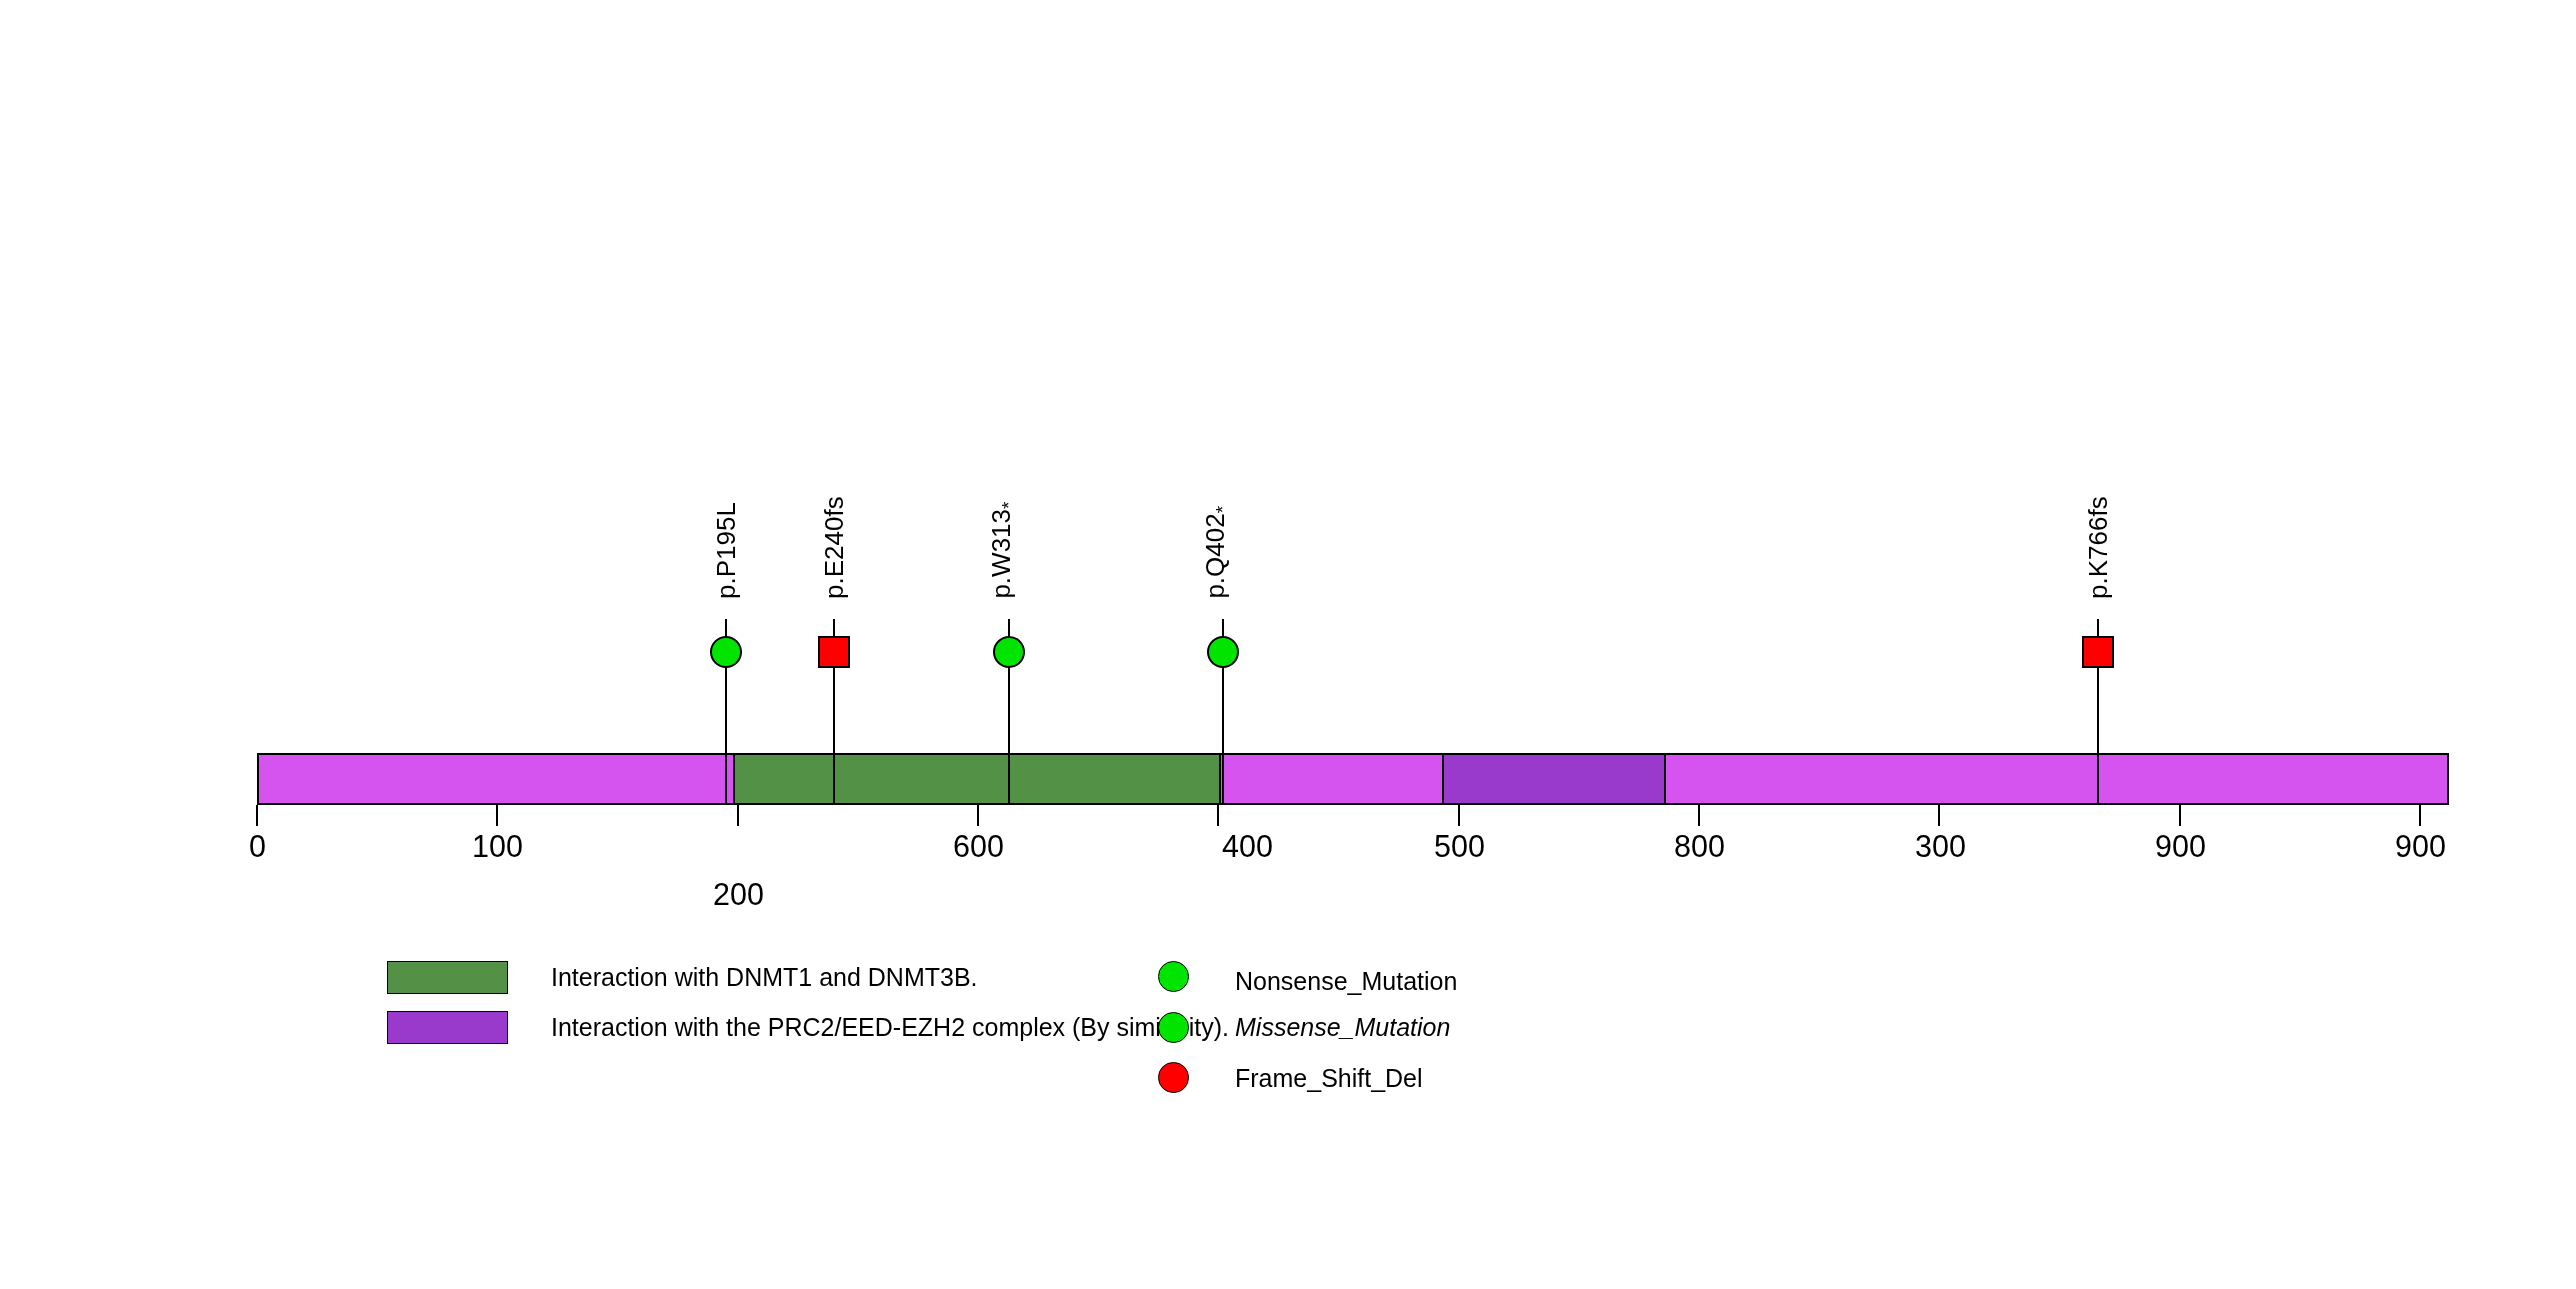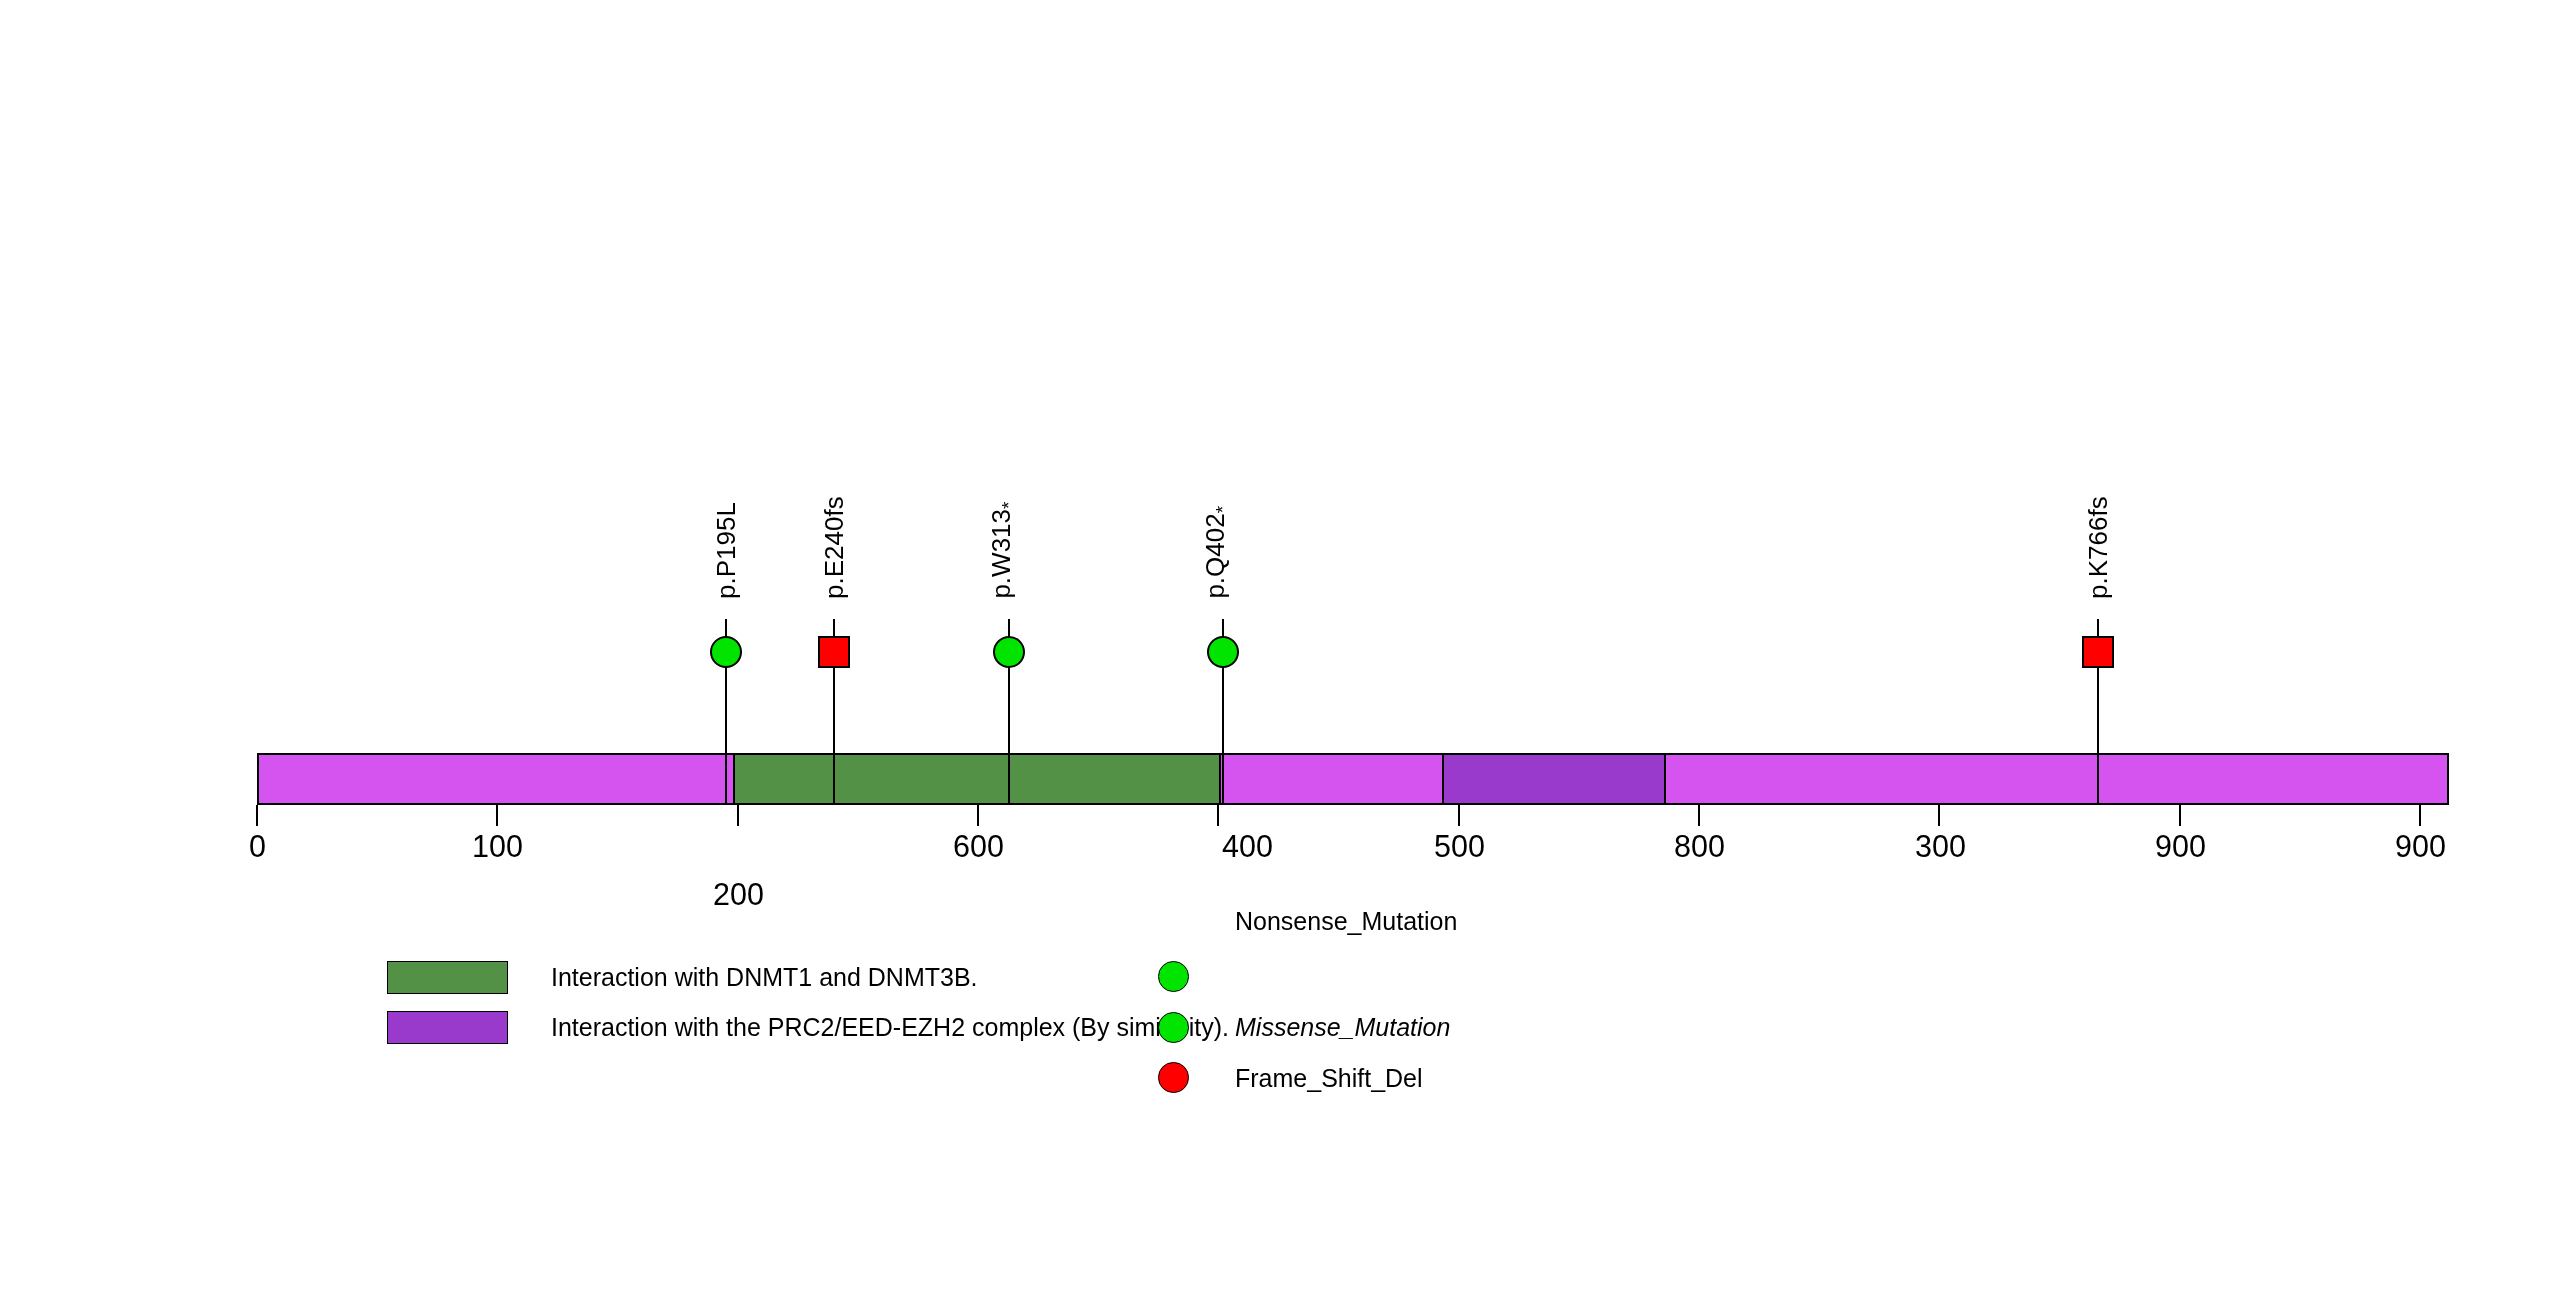--- a/index.html
+++ b/index.html
@@ -82,21 +82,21 @@
       <div class="abs marker" style="left: 2082px; top: 636px; width: 32px; height: 32px; background: rgb(255, 0, 0); z-index: 4;"></div>
       <div class="abs mlabel-anchor" style="left: 2111px; top: 599px; z-index: 4;">
         <div class="mlabel">p.K766fs</div>
       </div>
     </div>
   <div id="legend" class="abs" style="left:0;top:0;width:2576px;height:1290px;">
       <div class="abs lgswatch" style="left: 387px; top: 961px; background: rgb(83, 145, 70); z-index: 5;"></div>
       <div class="abs lgtext" style="left: 551px; top: 960px; z-index: 5;">Interaction with DNMT1 and DNMT3B.</div>
       <div class="abs lgswatch" style="left: 387px; top: 1011px; background: rgb(154, 58, 204); z-index: 5;"></div>
       <div class="abs lgtext" style="left: 551px; top: 1010px; z-index: 5;">Interaction with the PRC2/EED-EZH2 complex (By similarity).</div>
-      <div class="abs lgtext" style="left: 1235px; top: 904px; z-index: 5;">Nonsense_Mutation</div>
+      <div class="abs lgtext" style="left: 1235px; top: 964px; z-index: 5;">Nonsense_Mutation</div>
       <div class="abs lgcirc" style="left: 1158px; top: 961px; background: rgb(0, 228, 0); z-index: 6;"></div>
       <div class="abs lgtext" style="left: 1235px; top: 1010px; z-index: 5; font-style: italic;">Missense_Mutation</div>
       <div class="abs lgcirc" style="left: 1158px; top: 1012px; background: rgb(0, 228, 0); z-index: 6;"></div>
       <div class="abs lgtext" style="left: 1235px; top: 1061px; z-index: 5;">Frame_Shift_Del</div>
       <div class="abs lgcirc" style="left: 1158px; top: 1062px; background: rgb(255, 0, 0); z-index: 6;"></div>
     </div>
 </div>
 
 
 </body></html>

